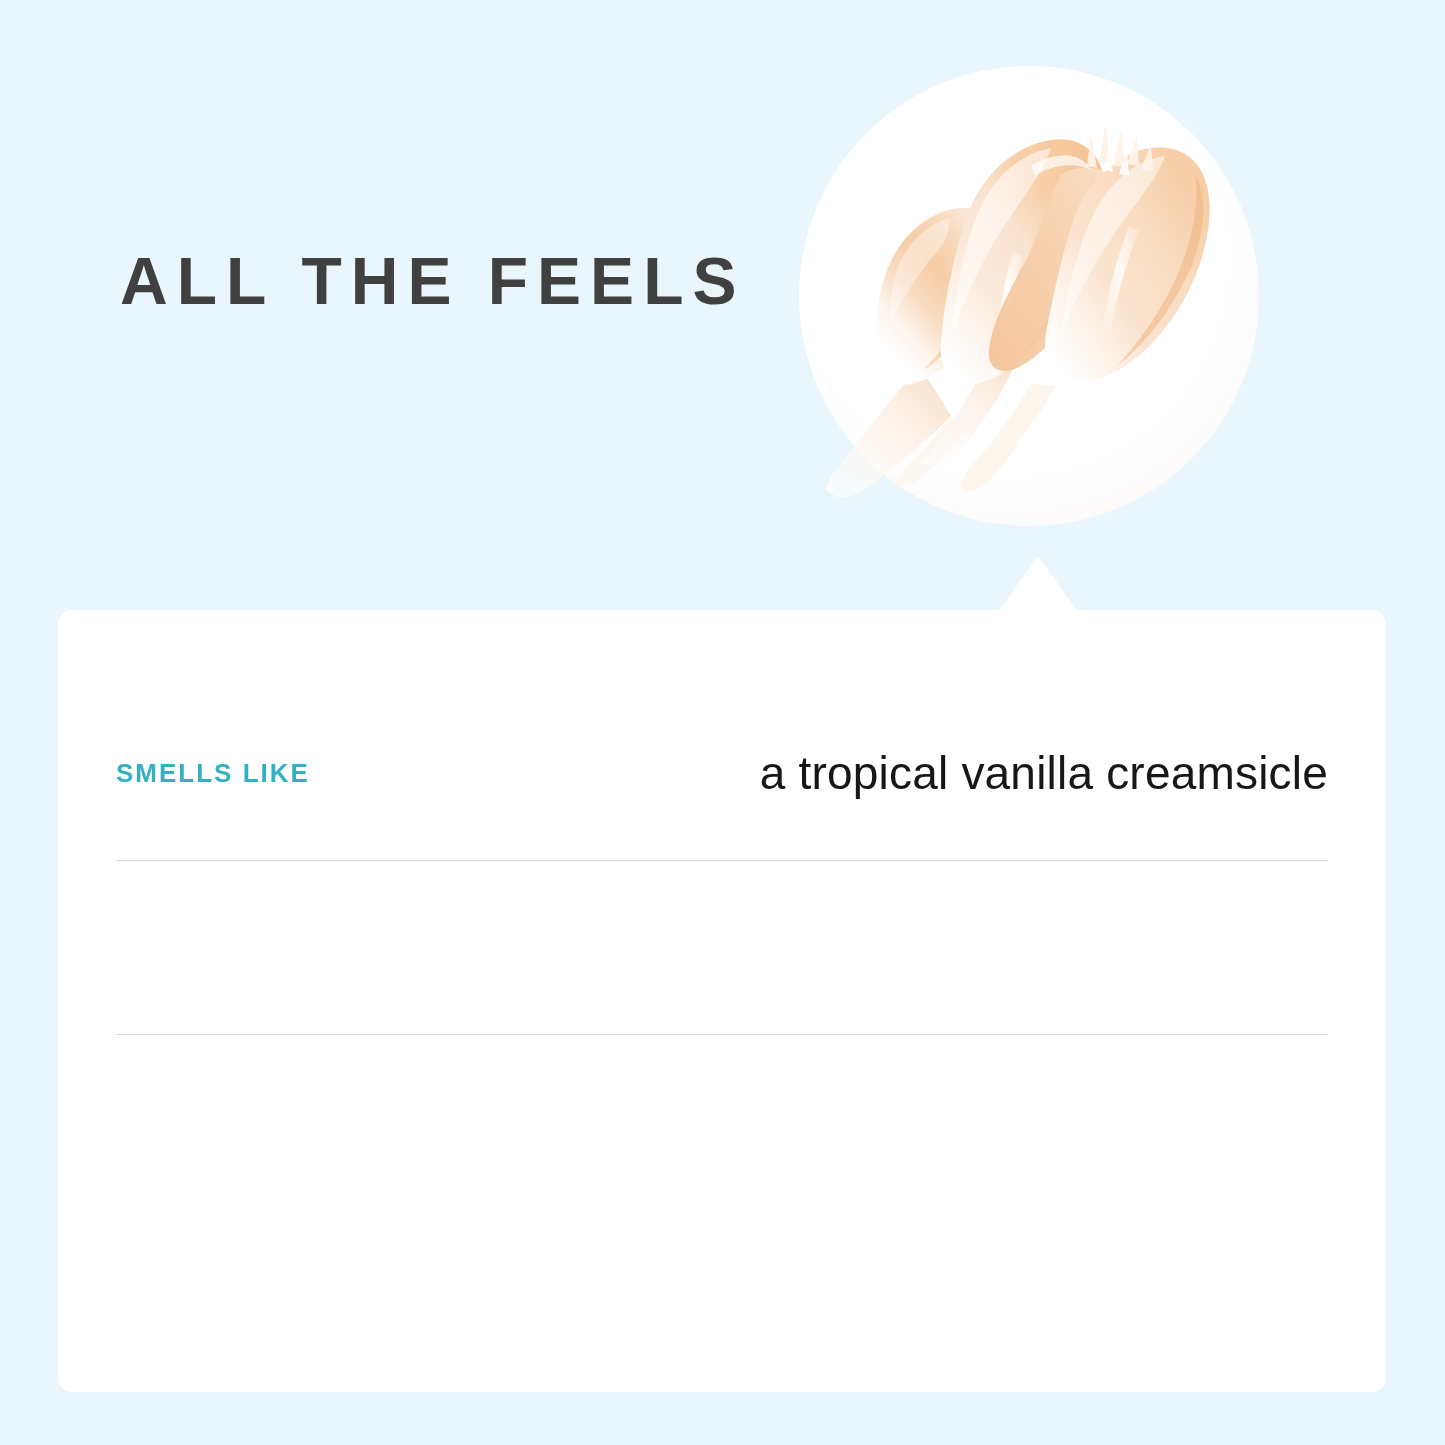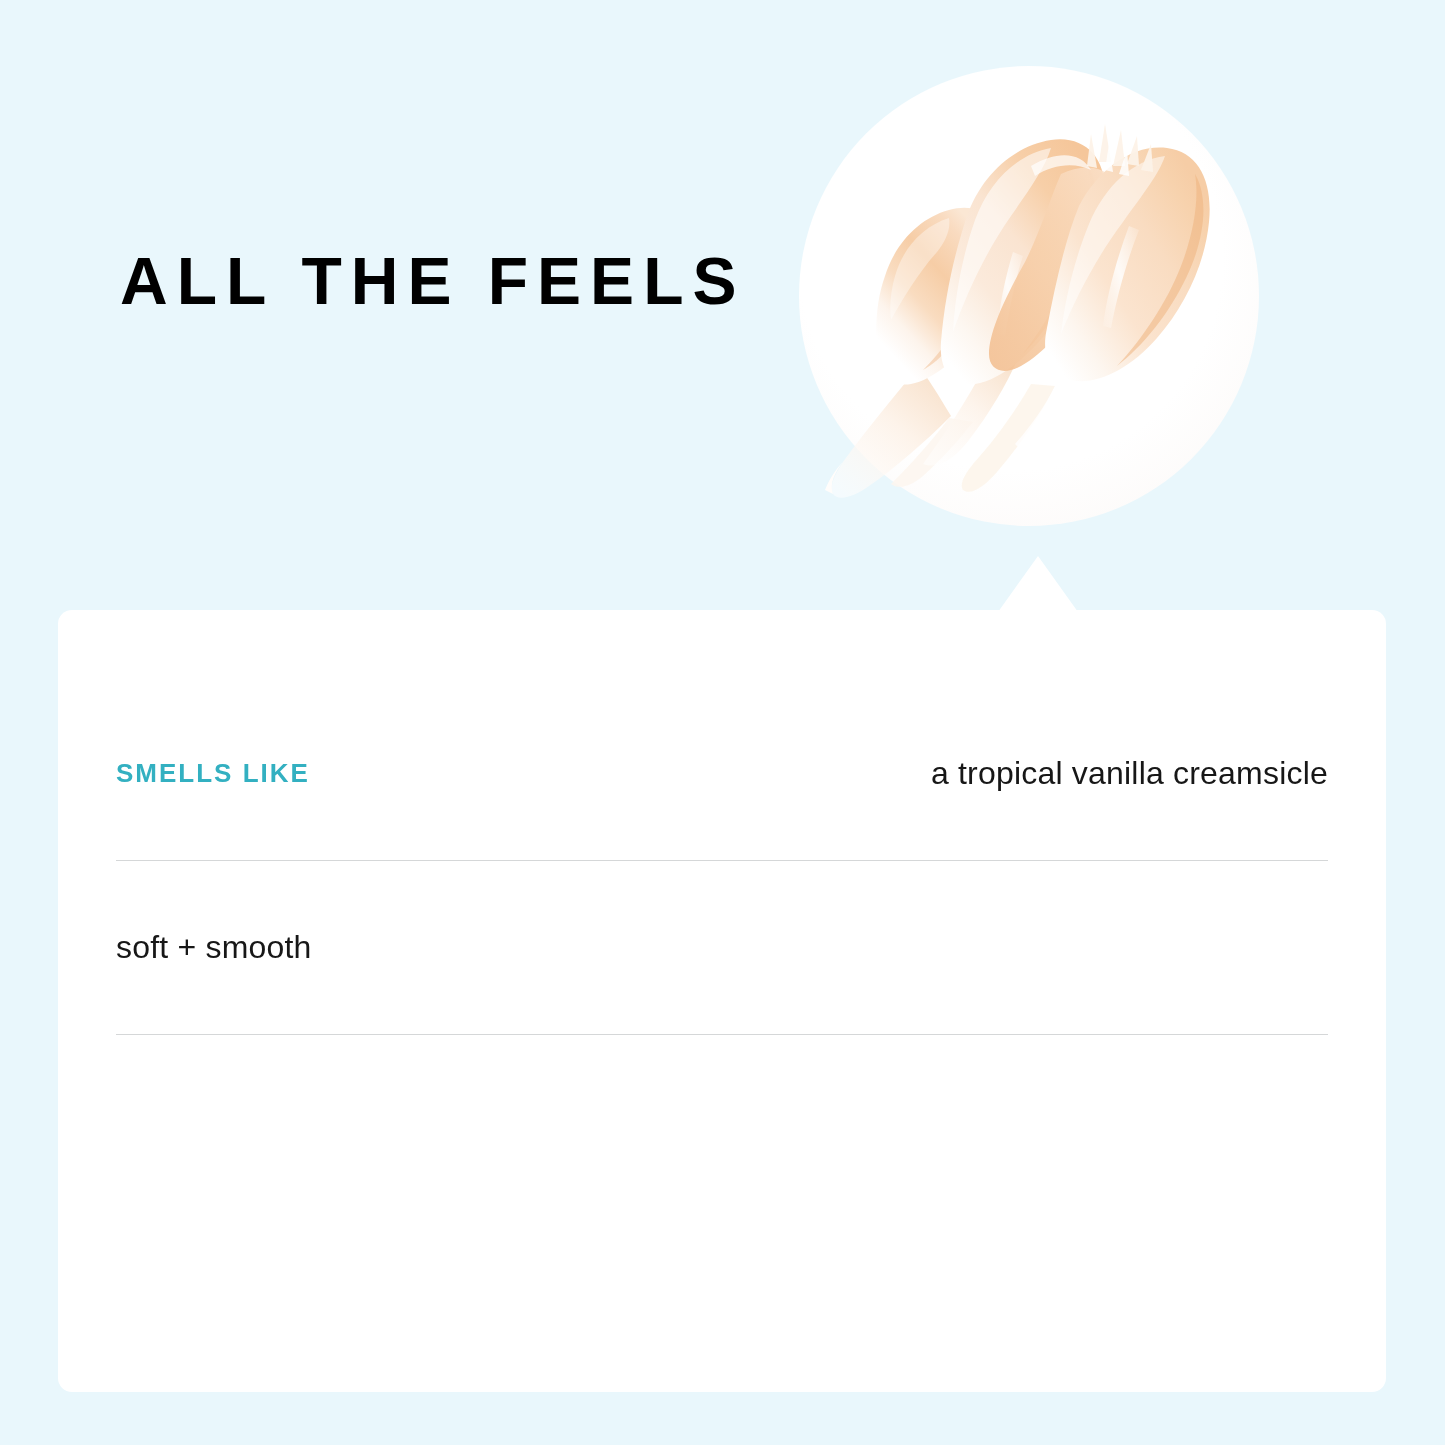--- a/index.html
+++ b/index.html
@@ -22,21 +22,21 @@
   }
 
   
   .title {
     position: absolute;
     left: 120px;
     top: 248px;
     font-size: 66px;
     font-weight: bold;
     letter-spacing: 9px;
-    color: #000000;
+    color: #404040;
     line-height: 1;
     white-space: nowrap;
   }
 
   
   .swatch-wrap {
     position: absolute;
     left: 799px;
     top: 66px;
     width: 460px;
@@ -104,21 +104,21 @@
 
   .row-label {
     font-size: 26px;
     font-weight: bold;
     letter-spacing: 2.0px;
     color: #33b0c1;
     white-space: nowrap;
   }
 
   .row-value {
-    font-size: 32px;
+    font-size: 46px;
     font-weight: normal;
     letter-spacing: 0.2px;
     color: #171717;
     text-align: left;
     white-space: nowrap;
   }
 </style>
 </head>
 <body>
 
@@ -235,21 +235,20 @@
   <div class="card">
     <div class="rows">
 
       <div class="row">
         <div class="row-label">SMELLS LIKE</div>
         <div class="row-value">a tropical vanilla creamsicle</div>
       </div>
 
 
       <div class="row">
-        <div class="row-value">soft + smooth</div>
       </div>
 
       <div class="row">
       </div>
 
     </div>
   </div>
 
 </div>
 

